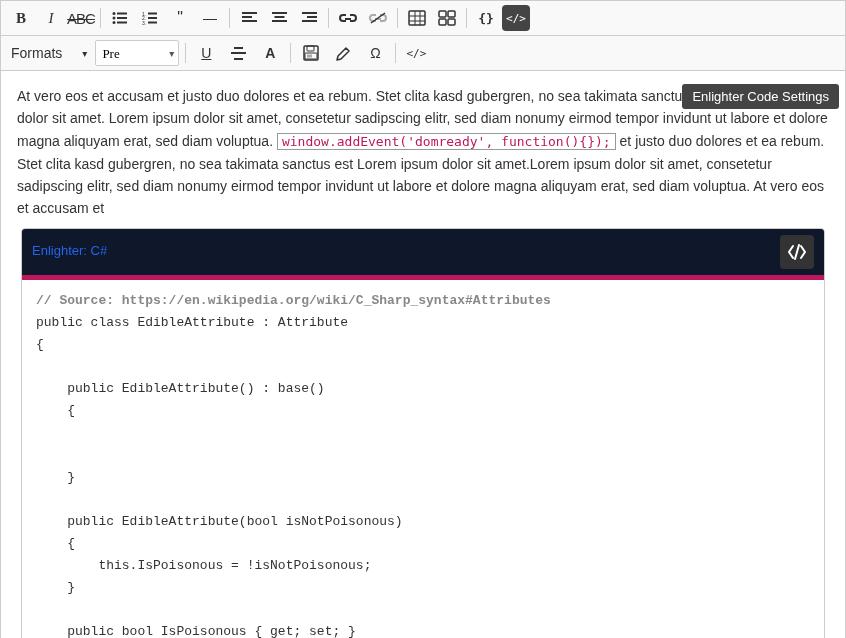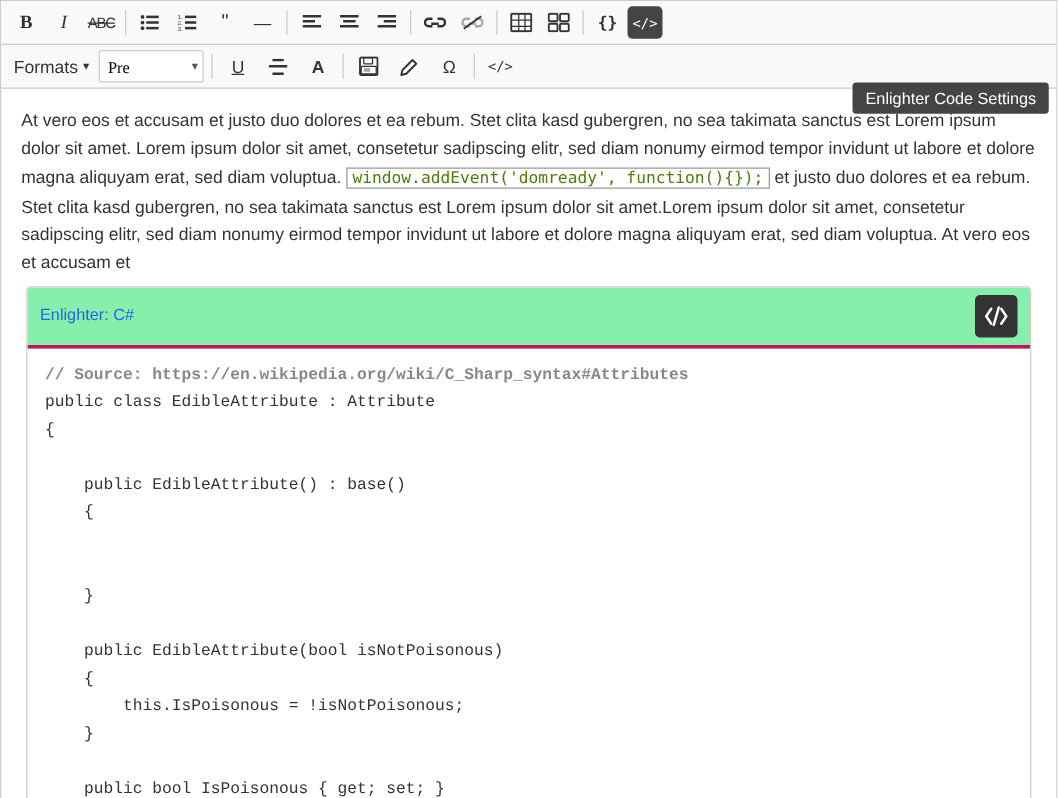--- a/index.html
+++ b/index.html
@@ -61,21 +61,21 @@
     .tb-separator {
       width: 1px;
       height: 20px;
       background: #ccc;
       margin: 0 3px;
     }
 
     .formats-dropdown {
       display: inline-flex;
       align-items: center;
-      gap: 4px;
+      gap: 20px;
       border: none;
       background: none;
       cursor: pointer;
       font-size: 14px;
       color: #333;
       padding: 3px 4px;
       border-radius: 2px;
       justify-content: flex-end;
     }
 
@@ -113,21 +113,21 @@
 
     
     .tooltip-bubble {
       position: absolute;
       background: #444;
       color: #fff;
       font-size: 13px;
       padding: 5px 10px;
       border-radius: 3px;
       white-space: nowrap;
-      top: 30px;
+      top: 48px;
       right: 6px;
       z-index: 100;
     }
 
     
     .editor-content {
       padding: 14px 16px;
       font-size: 14px;
       line-height: 1.6;
       color: #333;
@@ -136,39 +136,39 @@
     .editor-content p {
       margin-bottom: 8px;
     }
 
     .inline-code {
       background: #fff;
       border: 1px solid #999;
       font-family: monospace;
       font-size: 13px;
       padding: 0 4px;
-      color: #4d7c0f;
+      color: #be185d;
     }
 
     
     .enlighter-block {
       border: 1px solid #ccc;
       border-radius: 4px;
       margin: 8px 4px;
       overflow: hidden;
       position: relative;
     }
 
     .enlighter-header {
       display: flex;
       align-items: center;
       justify-content: space-between;
       padding: 6px 10px;
-      background: #86efac;
-      border-bottom: 3px solid #be185d;
+      background: #0f172a;
+      border-bottom: 5px solid #be185d;
     }
 
     .enlighter-title {
       font-size: 13px;
       color: #2563eb;
       font-weight: normal;
     }
 
     .enlighter-icon-btn {
       width: 34px;
@@ -202,21 +202,21 @@
 <div class="editor-container">
 
   <div class="toolbar-row1">
     <button class="tb-btn" title="Bold">
       <span style="font-weight:bold;font-family:serif;font-size:15px;">B</span>
     </button>
     <button class="tb-btn" title="Italic">
       <span style="font-style:italic;font-family:serif;font-size:15px;">I</span>
     </button>
     <button class="tb-btn" title="Strikethrough">
-      <span style="font-size:12px;letter-spacing:-1px;text-decoration:line-through;">ABC</span>
+      <span style="font-size:15px;letter-spacing:-1px;text-decoration:line-through;">ABC</span>
     </button>
     <div class="tb-separator"></div>
     <button class="tb-btn" title="Unordered List">
       <svg width="16" height="14" viewBox="0 0 16 14">
           <circle cx="2" cy="2.5" r="1.5" fill="#333"></circle>
           <rect x="5" y="1.5" width="10" height="2" fill="#333"></rect>
           <circle cx="2" cy="7" r="1.5" fill="#333"></circle>
           <rect x="5" y="6" width="10" height="2" fill="#333"></rect>
           <circle cx="2" cy="11.5" r="1.5" fill="#333"></circle>
           <rect x="5" y="10.5" width="10" height="2" fill="#333"></rect>

